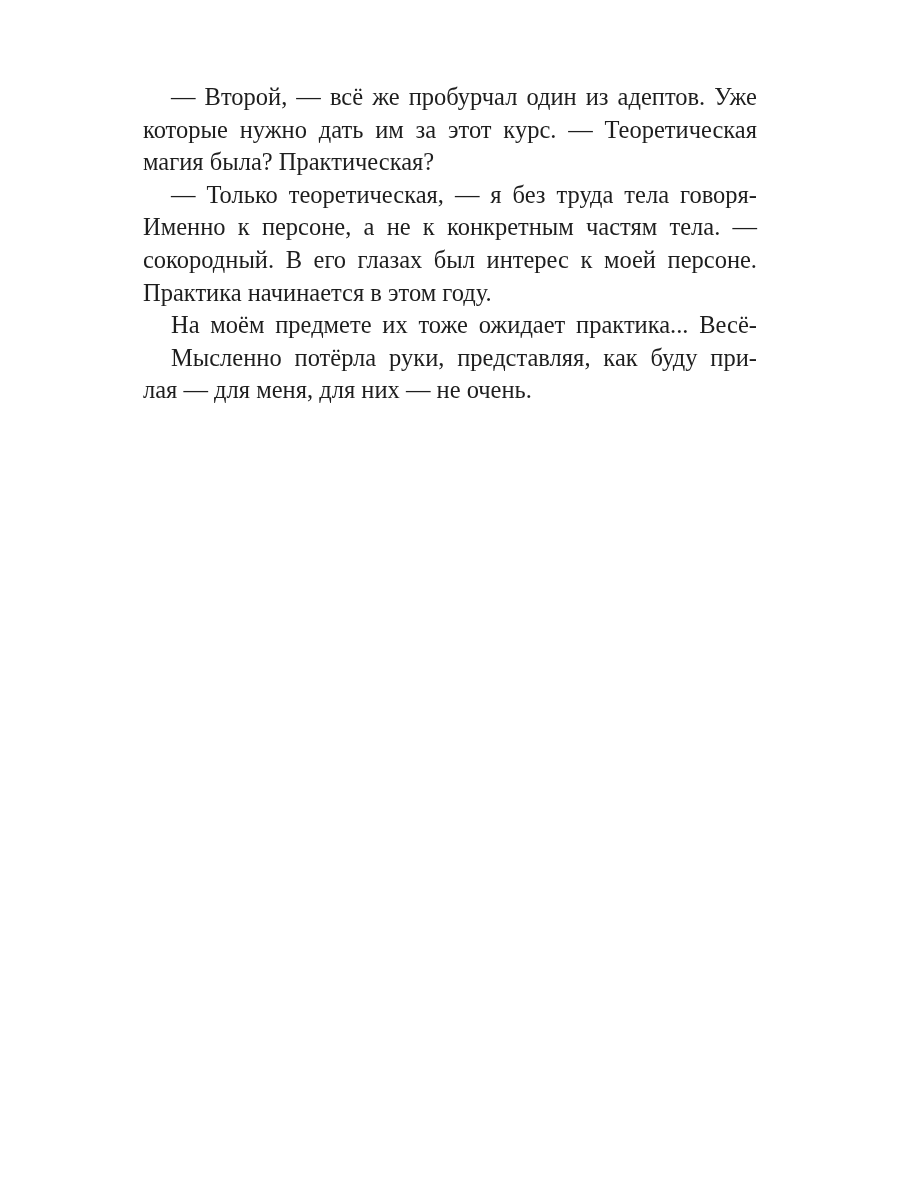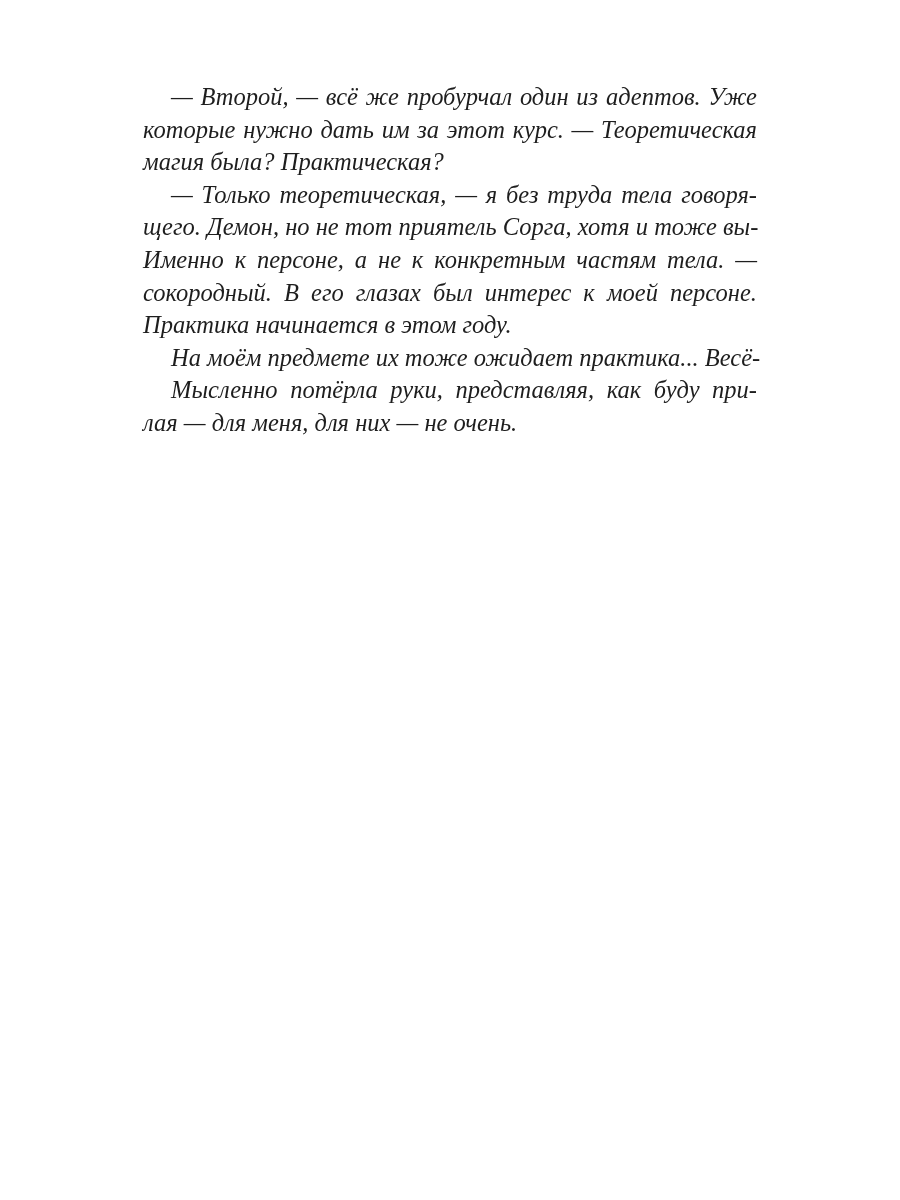--- a/index.html
+++ b/index.html
@@ -13,21 +13,20 @@
       position: relative;
       overflow: hidden;
     }
     .page {
       position: absolute;
       left: 0;
       top: 0;
       width: 900px;
       height: 1200px;
       background: #ffffff;
-      font-style: italic;
     }
     .text-block {
       position: absolute;
       left: 143px;
       top: 81px;
       width: 614px;
       font-family: "Liberation Serif", "DejaVu Serif", serif;
       font-size: 24.5px;
       line-height: 32.6px;
       color: #1e1e1e;
@@ -47,21 +46,20 @@
   </style>
 </head>
 <body>
 
 <div class="page">
   <div class="text-block">
     <span class="line indent justify">— Второй, — всё же пробурчал один из адептов. Уже</span>
     <span class="line justify">которые нужно дать им за этот курс. — Теоретическая</span>
     <span class="line">магия была? Практическая?</span>
     <span class="line indent justify">— Только теоретическая, — я без труда тела говоря-</span>
-    <span class="line justify">щего. Демон, но не тот приятель Сорга, хотя и тоже вы-</span>
     <span class="line justify">Именно к персоне, а не к конкретным частям тела. —</span>
     <span class="line justify">сокородный. В его глазах был интерес к моей персоне.</span>
     <span class="line">Практика начинается в этом году.</span>
     <span class="line indent justify">На моём предмете их тоже ожидает практика... Весё-</span>
     <span class="line indent justify">Мысленно потёрла руки, представляя, как буду при-</span>
     <span class="line">лая — для меня, для них — не очень.</span>
   </div>
 </div>
 
 </body></html>

